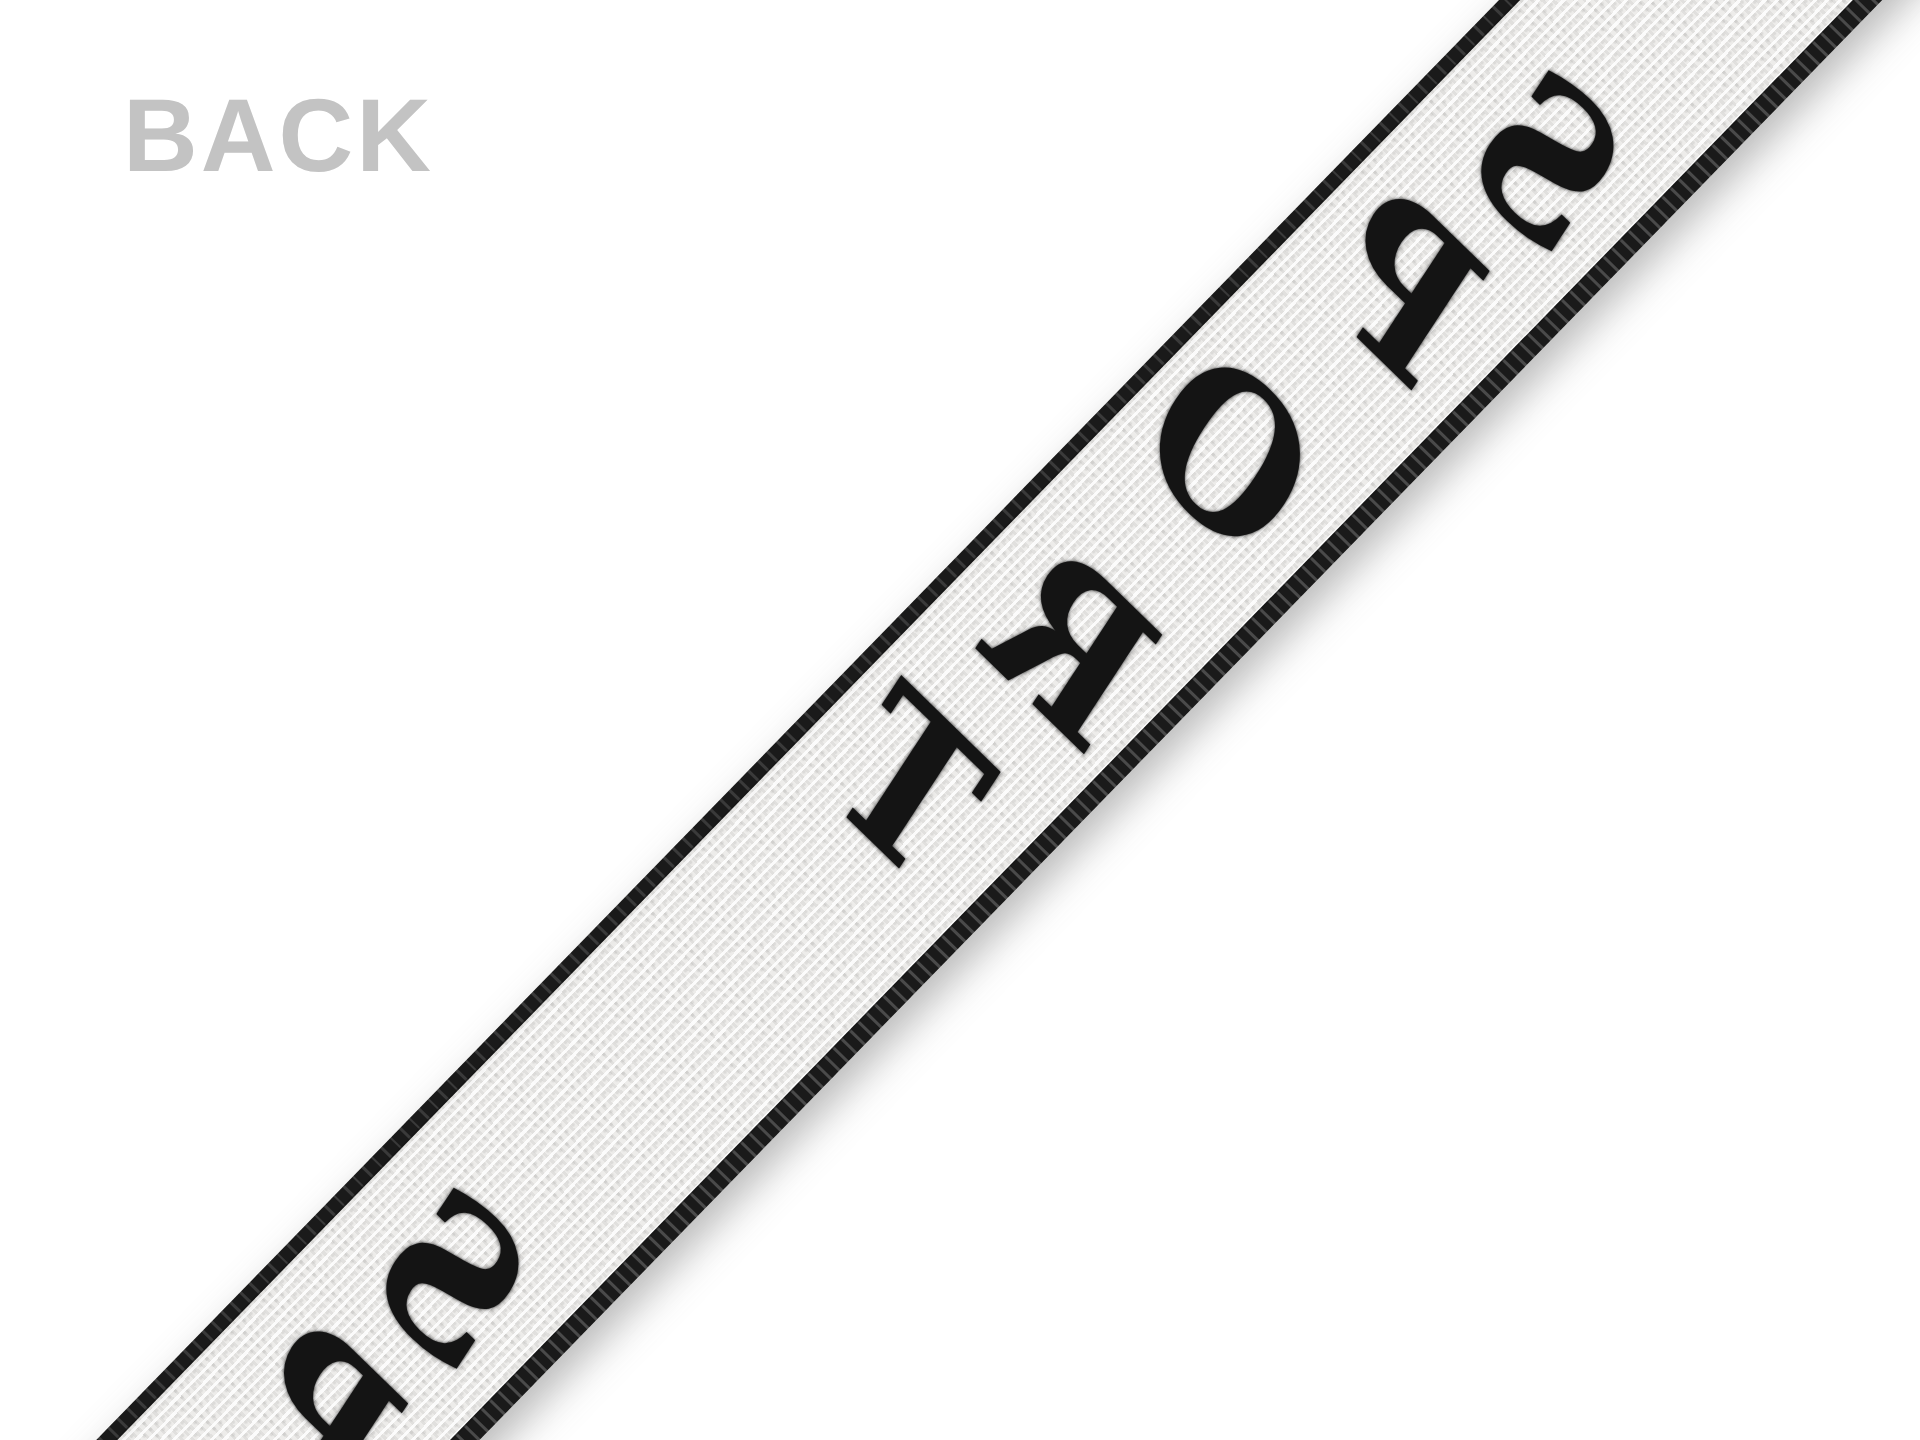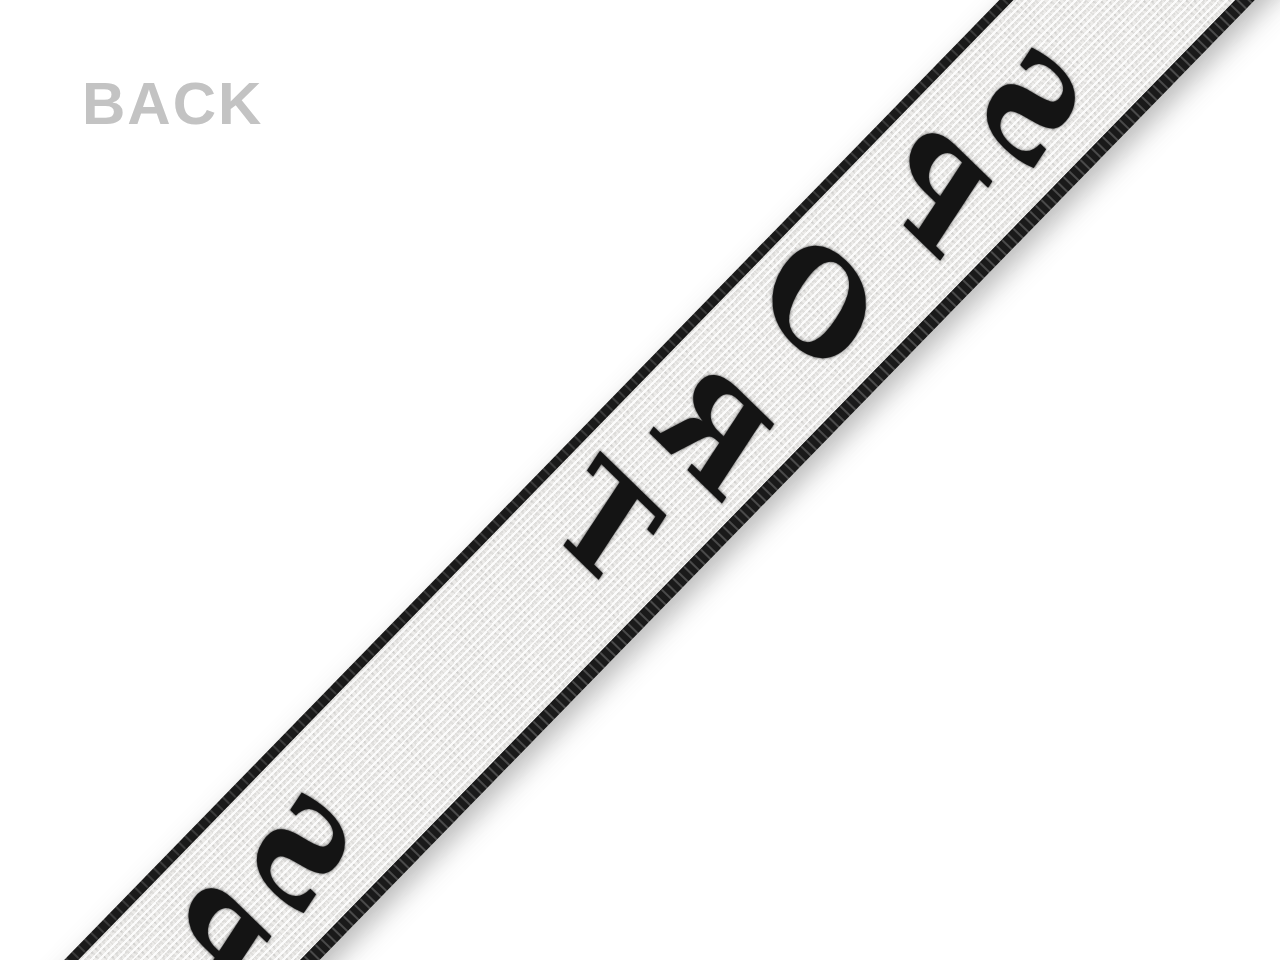--- a/index.html
+++ b/index.html
@@ -13,23 +13,23 @@
     height: 960px;
     overflow: hidden;
     background: var(--bg-color, #ffffff);
     font-family: "Liberation Sans", sans-serif;
   }
 
   
   .back-label {
     position: absolute;
     left: 82px;
-    top: 74px;
+    top: 56px;
     font-family: "Liberation Sans", sans-serif;
-    font-size: 60px;
+    font-size: 69px;
     font-weight: bold;
     line-height: 1;
     letter-spacing: 2px;
     color: var(--label-color, #c3c3c3);
     user-select: none;
   }
 
   
   .ribbon {
     position: absolute;

